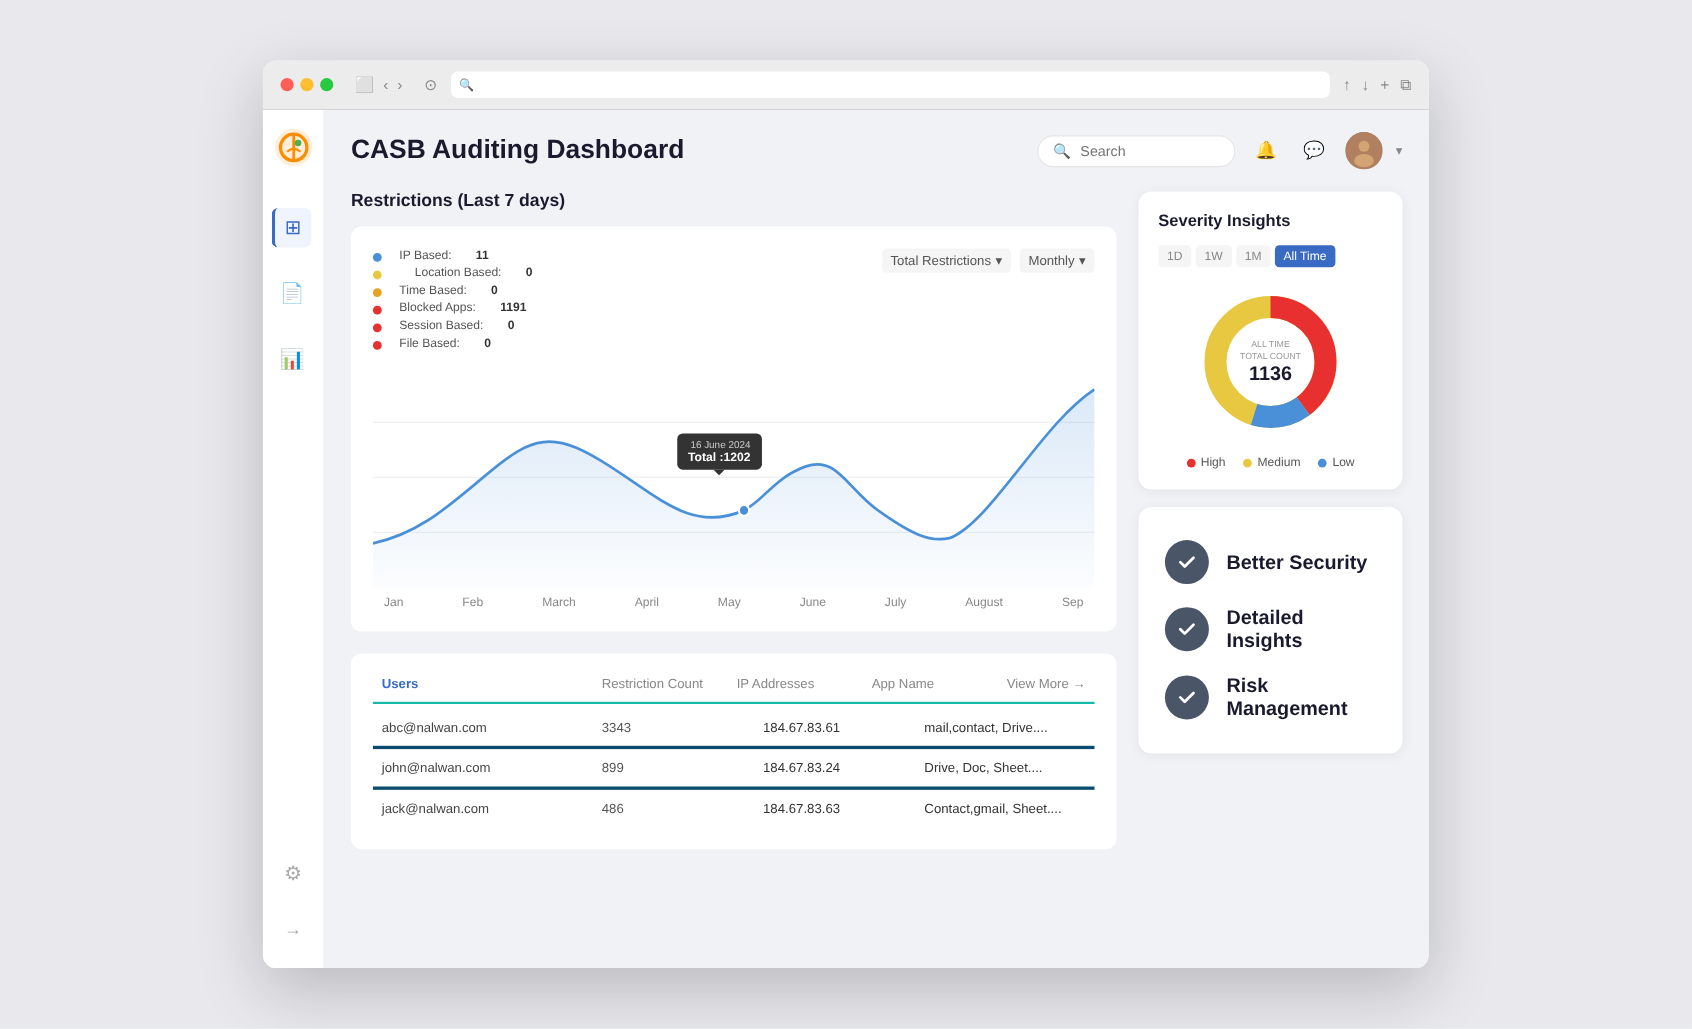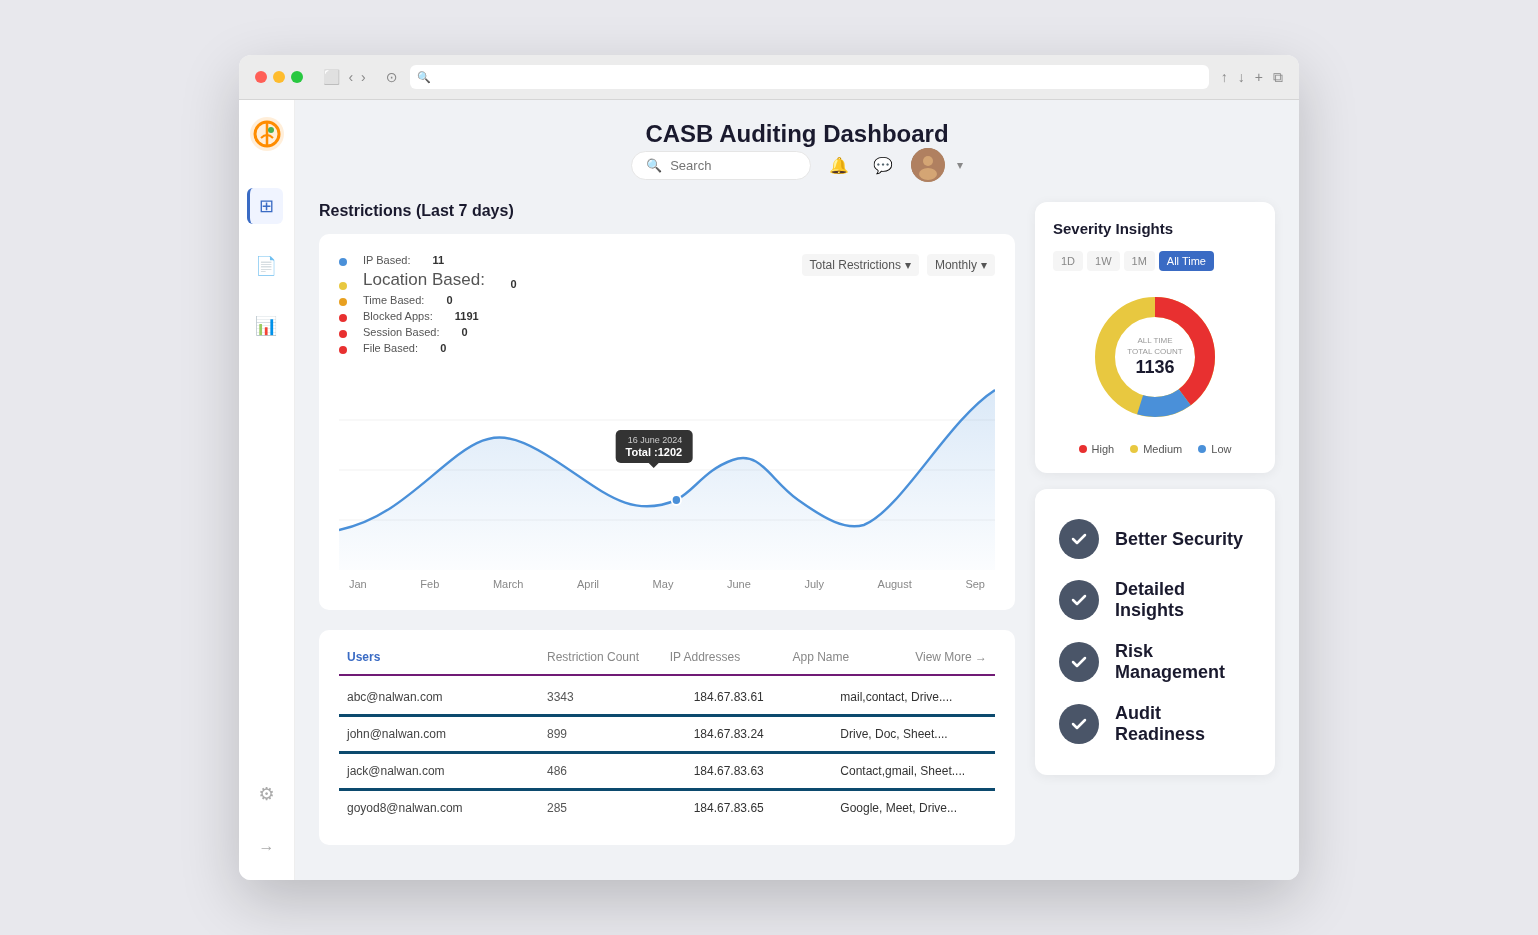--- a/index.html
+++ b/index.html
@@ -98,21 +98,20 @@
       overflow-y: auto;
       position: relative;
     }
 
     
     .header {
       display: flex;
       align-items: center;
       justify-content: space-between;
       margin-bottom: 20px;
-      flex-direction: column;
     }
     .page-title {
       font-size: 24px;
       font-weight: 700;
       color: #1a1a2e;
     }
     .header-right {
       display: flex;
       align-items: center;
       gap: 12px;
@@ -272,21 +271,21 @@
     .table-section {
       background: white;
       border-radius: 10px;
       padding: 20px;
     }
 
     .table-header-row {
       display: grid;
       grid-template-columns: 200px 1fr 1fr 1fr auto;
       padding: 0 8px 10px;
-      border-bottom: 2px solid #701a75;
+      border-bottom: 2px solid #14b8a6;
       margin-bottom: 4px;
     }
     .table-header-row .th {
       font-size: 12px;
       color: #888;
       font-weight: 500;
     }
     .th.active-col {
       color: #3a6bc4;
       font-weight: 600;
@@ -544,21 +543,21 @@
               <div class="chart-header">
 
                 <div class="legend">
                   <div class="legend-item">
                     <div class="legend-dot" style="background:#4a90d9;"></div>
                     <span style="font-size:11px; color:#555;">IP Based: &nbsp;</span>
                     <span style="font-size:11px; font-weight:600; color:#333;">11</span>
                   </div>
                   <div class="legend-item">
                     <div class="legend-dot" style="background:#e8c840;"></div>
-                    <span style="font-size:17px; color:#555;">Location Based: &nbsp;</span>
+                    <span style="font-size:11px; color:#555;margin-left:14px;">Location Based: &nbsp;</span>
                     <span style="font-size:11px; font-weight:600; color:#333;">0</span>
                   </div>
                   <div class="legend-item">
                     <div class="legend-dot" style="background:#e8a020;"></div>
                     <span style="font-size:11px; color:#555;">Time Based: &nbsp;</span>
                     <span style="font-size:11px; font-weight:600; color:#333;">0</span>
                   </div>
                   <div class="legend-item">
                     <div class="legend-dot" style="background:#e83030;"></div>
                     <span style="font-size:11px; color:#555;">Blocked Apps: &nbsp;</span>
@@ -658,27 +657,20 @@
 
               <div class="table-row">
                 <div class="td email">jack@nalwan.com</div>
                 <div class="td count">486</div>
                 <div class="td">184.67.83.63</div>
                 <div class="td">Contact,gmail, Sheet....</div>
                 <div class="td"></div>
               </div>
 
 
-              <div class="table-row">
-                <div class="td email">goyod8@nalwan.com</div>
-                <div class="td count">285</div>
-                <div class="td">184.67.83.65</div>
-                <div class="td">Google, Meet, Drive...</div>
-                <div class="td"></div>
-              </div>
             </div>
           </div>
         </div>
 
         <div class="side-col">
 
           <div class="severity-card">
             <div class="severity-title">Severity Insights</div>
 
             <div class="time-tabs">
@@ -739,26 +731,18 @@
               <span class="feature-label">Detailed Insights</span>
             </div>
             <div class="feature-item">
               <div class="feature-icon">
                 <svg width="20" height="20" viewBox="0 0 20 20">
                   <polyline points="4,10 8,14 16,6" stroke="white" stroke-width="2.5" fill="none" stroke-linecap="round" stroke-linejoin="round"></polyline>
                 </svg>
               </div>
               <span class="feature-label">Risk Management</span>
             </div>
-            <div class="feature-item">
-              <div class="feature-icon">
-                <svg width="20" height="20" viewBox="0 0 20 20">
-                  <polyline points="4,10 8,14 16,6" stroke="white" stroke-width="2.5" fill="none" stroke-linecap="round" stroke-linejoin="round"></polyline>
-                </svg>
-              </div>
-              <span class="feature-label">Audit Readiness</span>
-            </div>
           </div>
         </div>
       </div>
     </div>
   </div>
 </div>
 
 </body></html>

